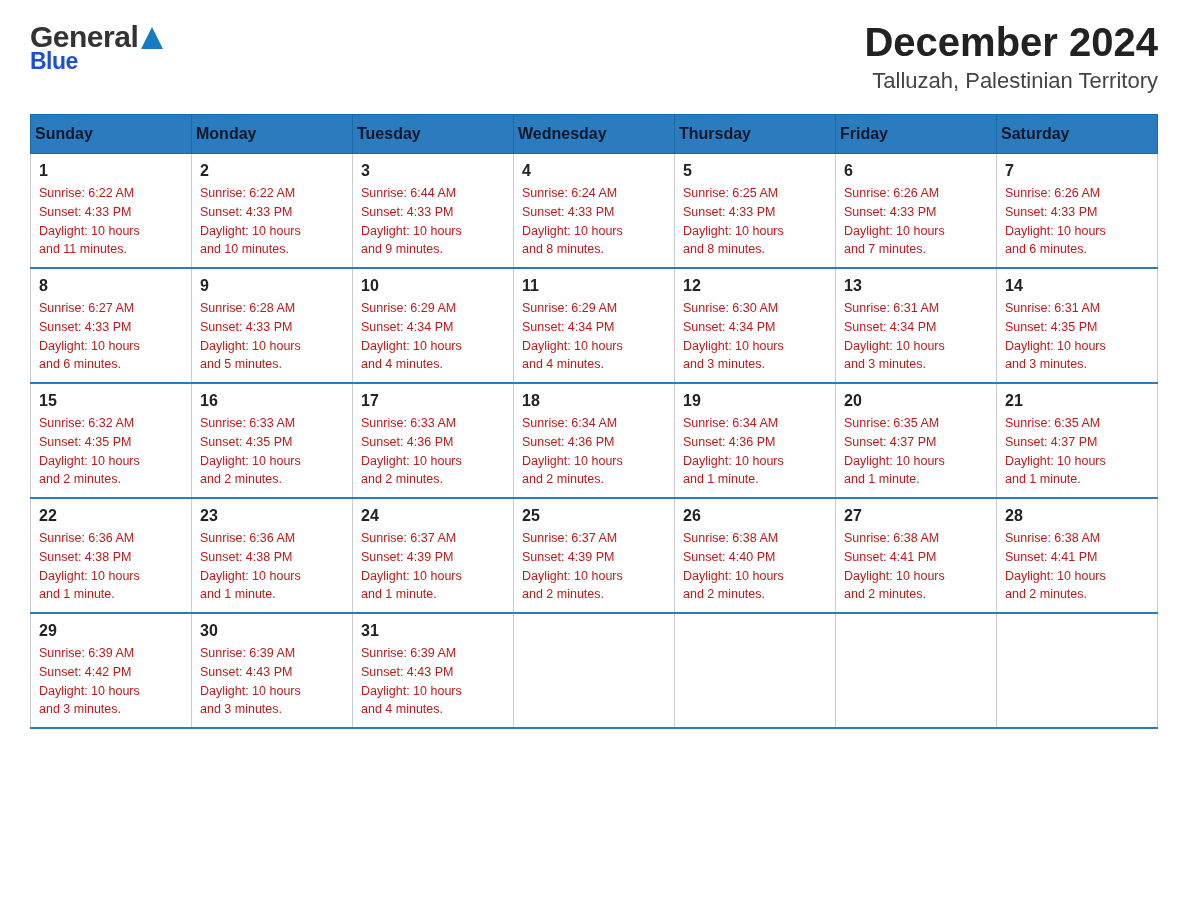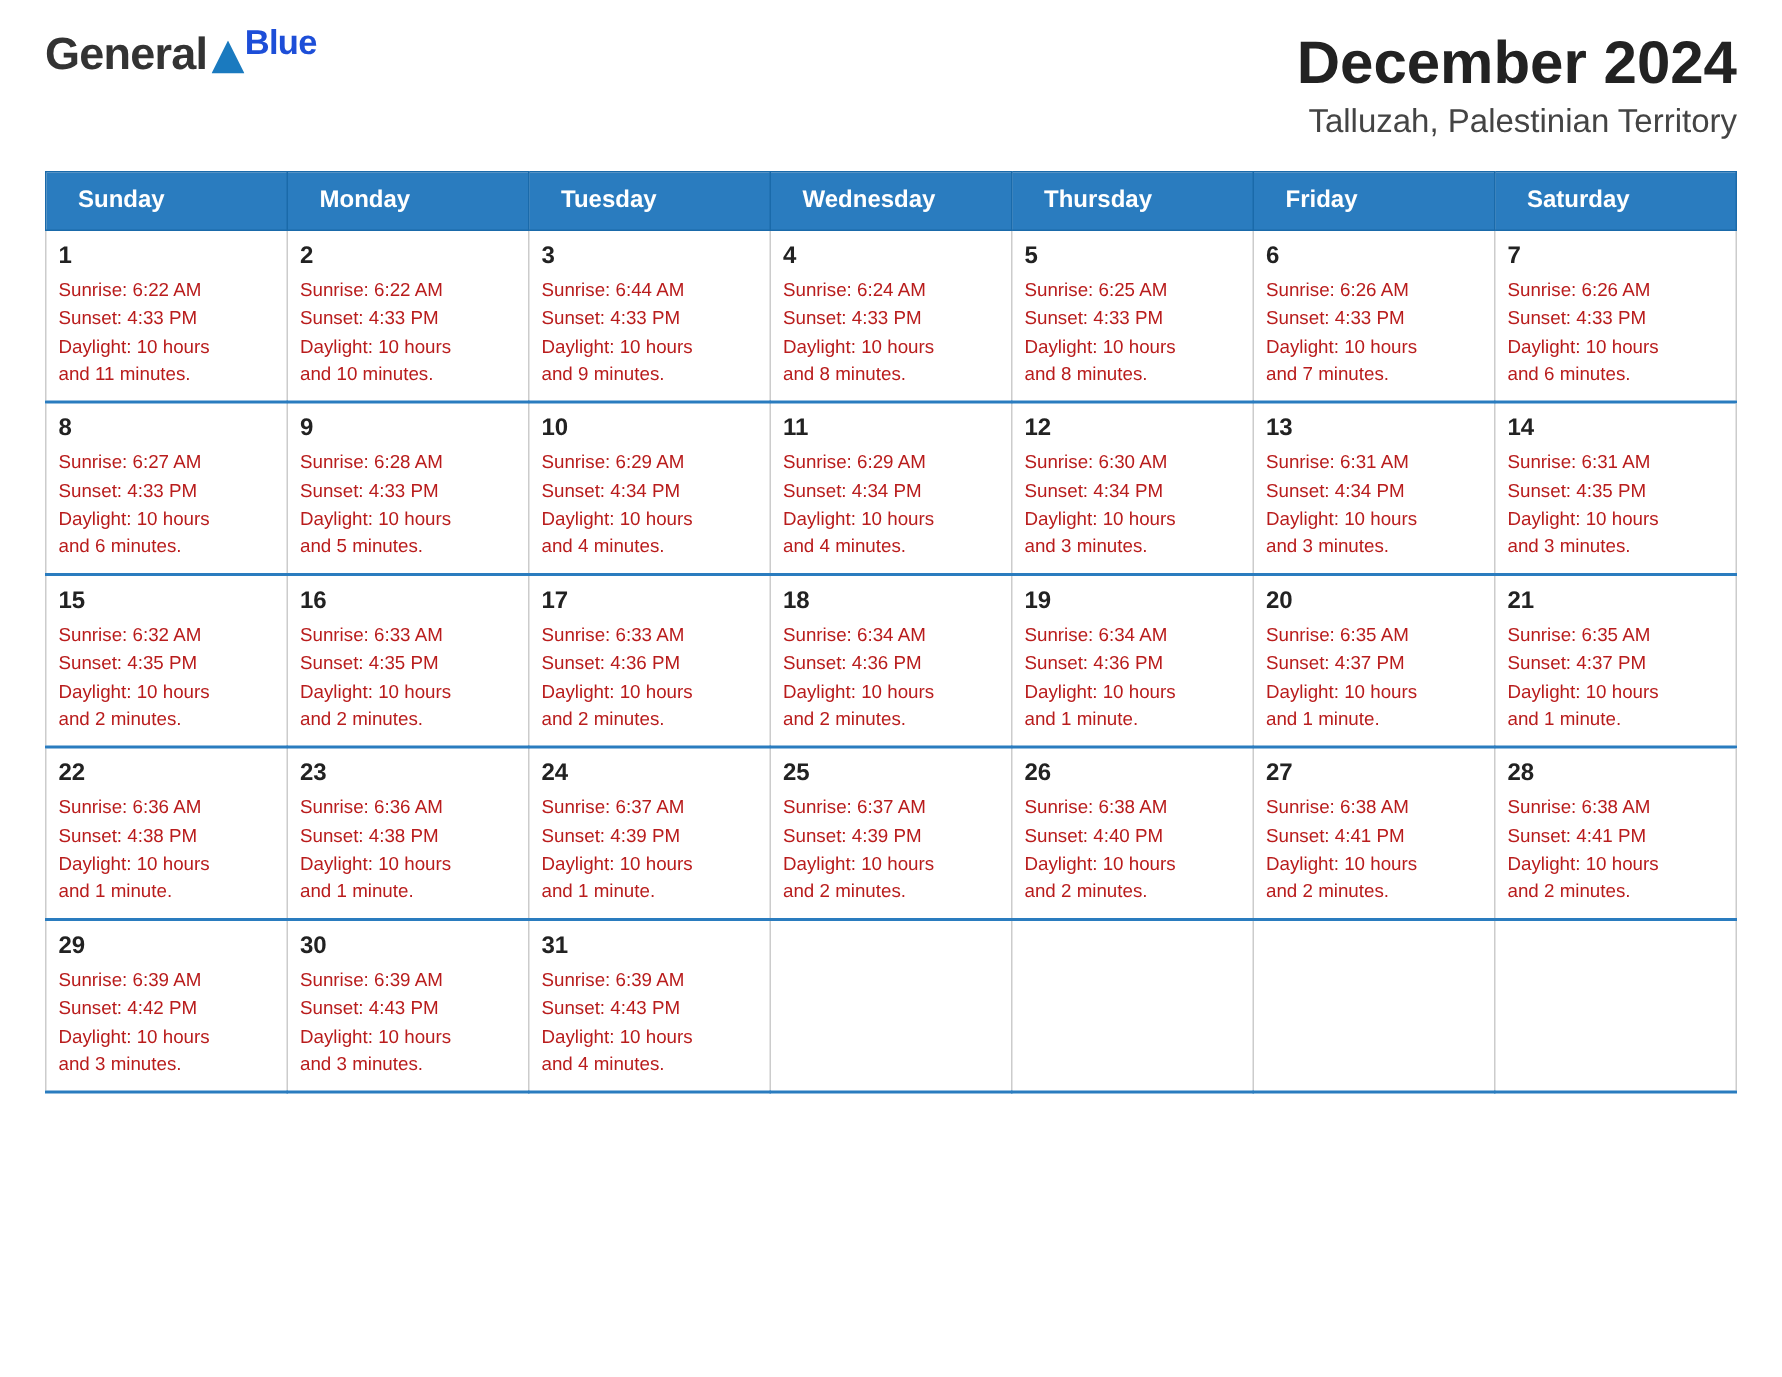--- a/index.html
+++ b/index.html
@@ -16,21 +16,21 @@
       align-items: flex-start;
       margin-bottom: 20px;
     }
     .logo {
       display: flex;
       align-items: center;
       gap: 0px;
     }
     .logo-wrapper {
       display: flex;
-      flex-direction: row;
+      flex-direction: column;
       line-height: 1.1;
     }
     .title-block {
       text-align: right;
     }
     .month-title {
       font-size: 40px;
       font-weight: bold;
       color: #222;
       line-height: 1.1;
@@ -42,24 +42,24 @@
     }
     .calendar-table {
       width: 100%;
       border-collapse: collapse;
       table-layout: fixed;
     }
     .calendar-table thead tr {
       background-color: #2a7cbf;
     }
     .calendar-table thead th {
-      color: #ffffff;
+      color: #0f172a;
       font-size: 16px;
       font-weight: bold;
-      padding: 10px 21px;
+      padding: 10px 4px;
       text-align: left;
       border: 1px solid #1a6aaa;
     }
     .calendar-table tbody tr {
       border-bottom: 2px solid #2a7cbf;
     }
     .calendar-table tbody td {
       vertical-align: top;
       padding: 8px;
       border-right: 1px solid #ccc;

